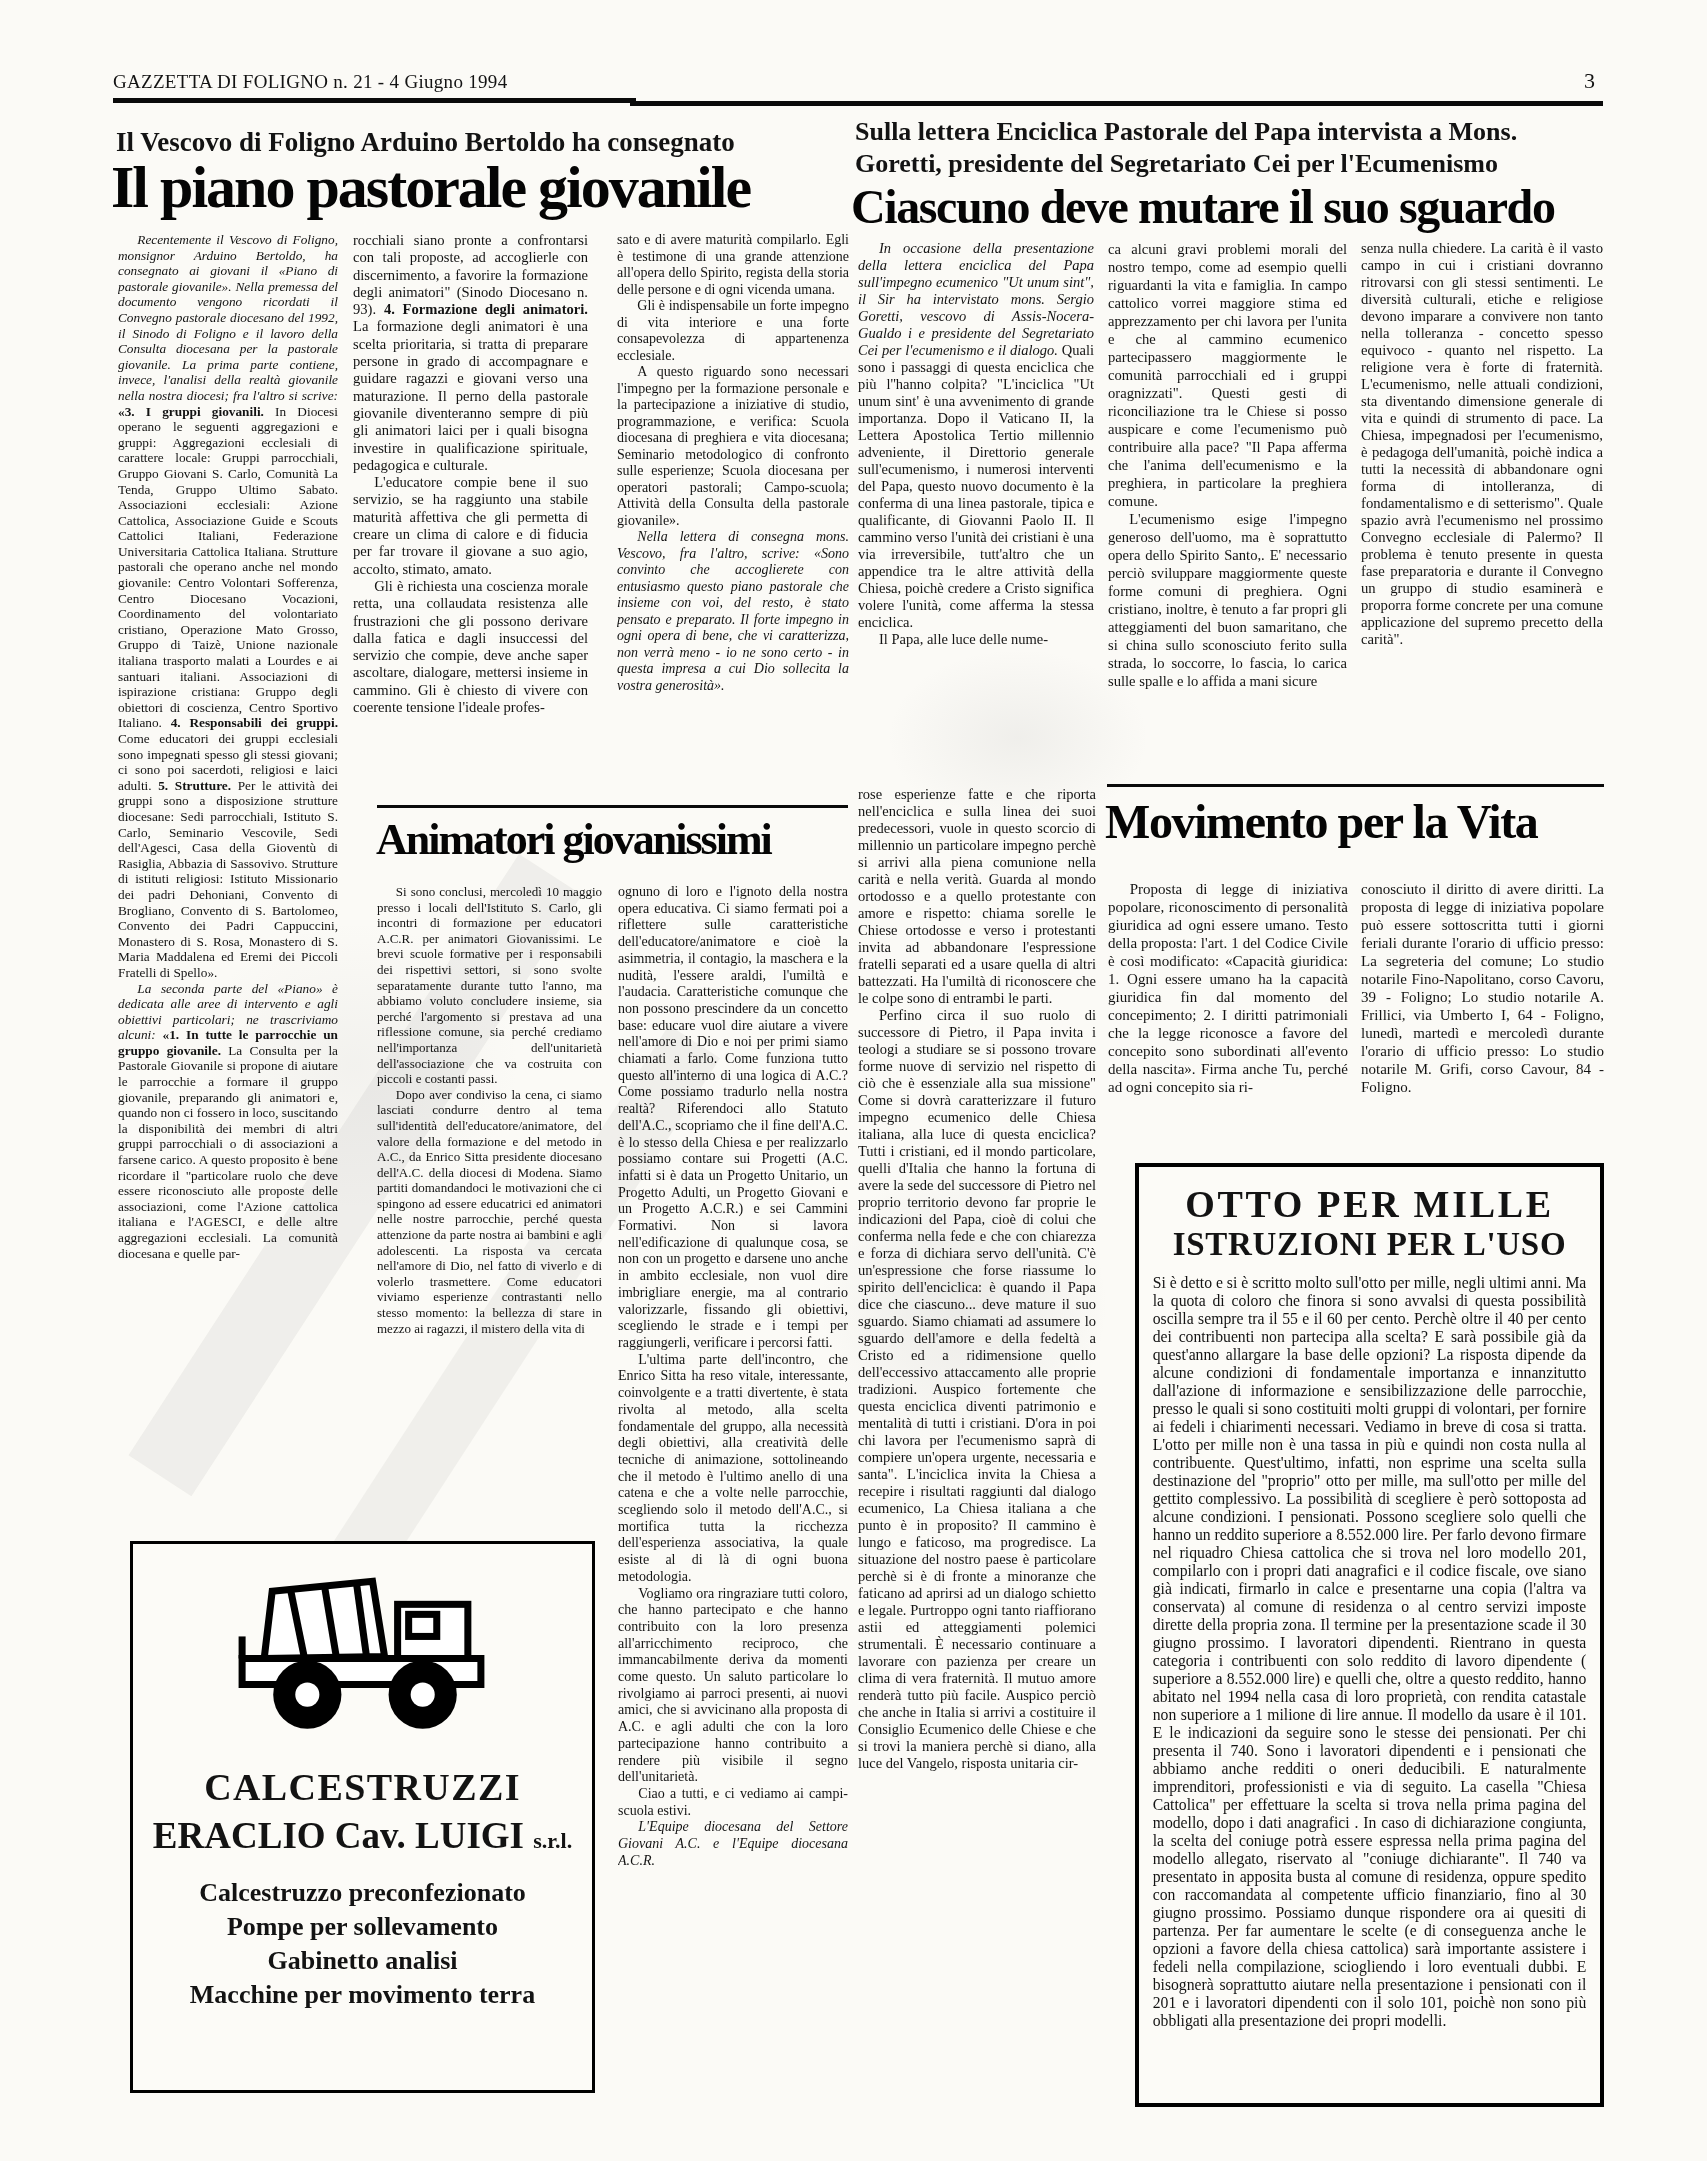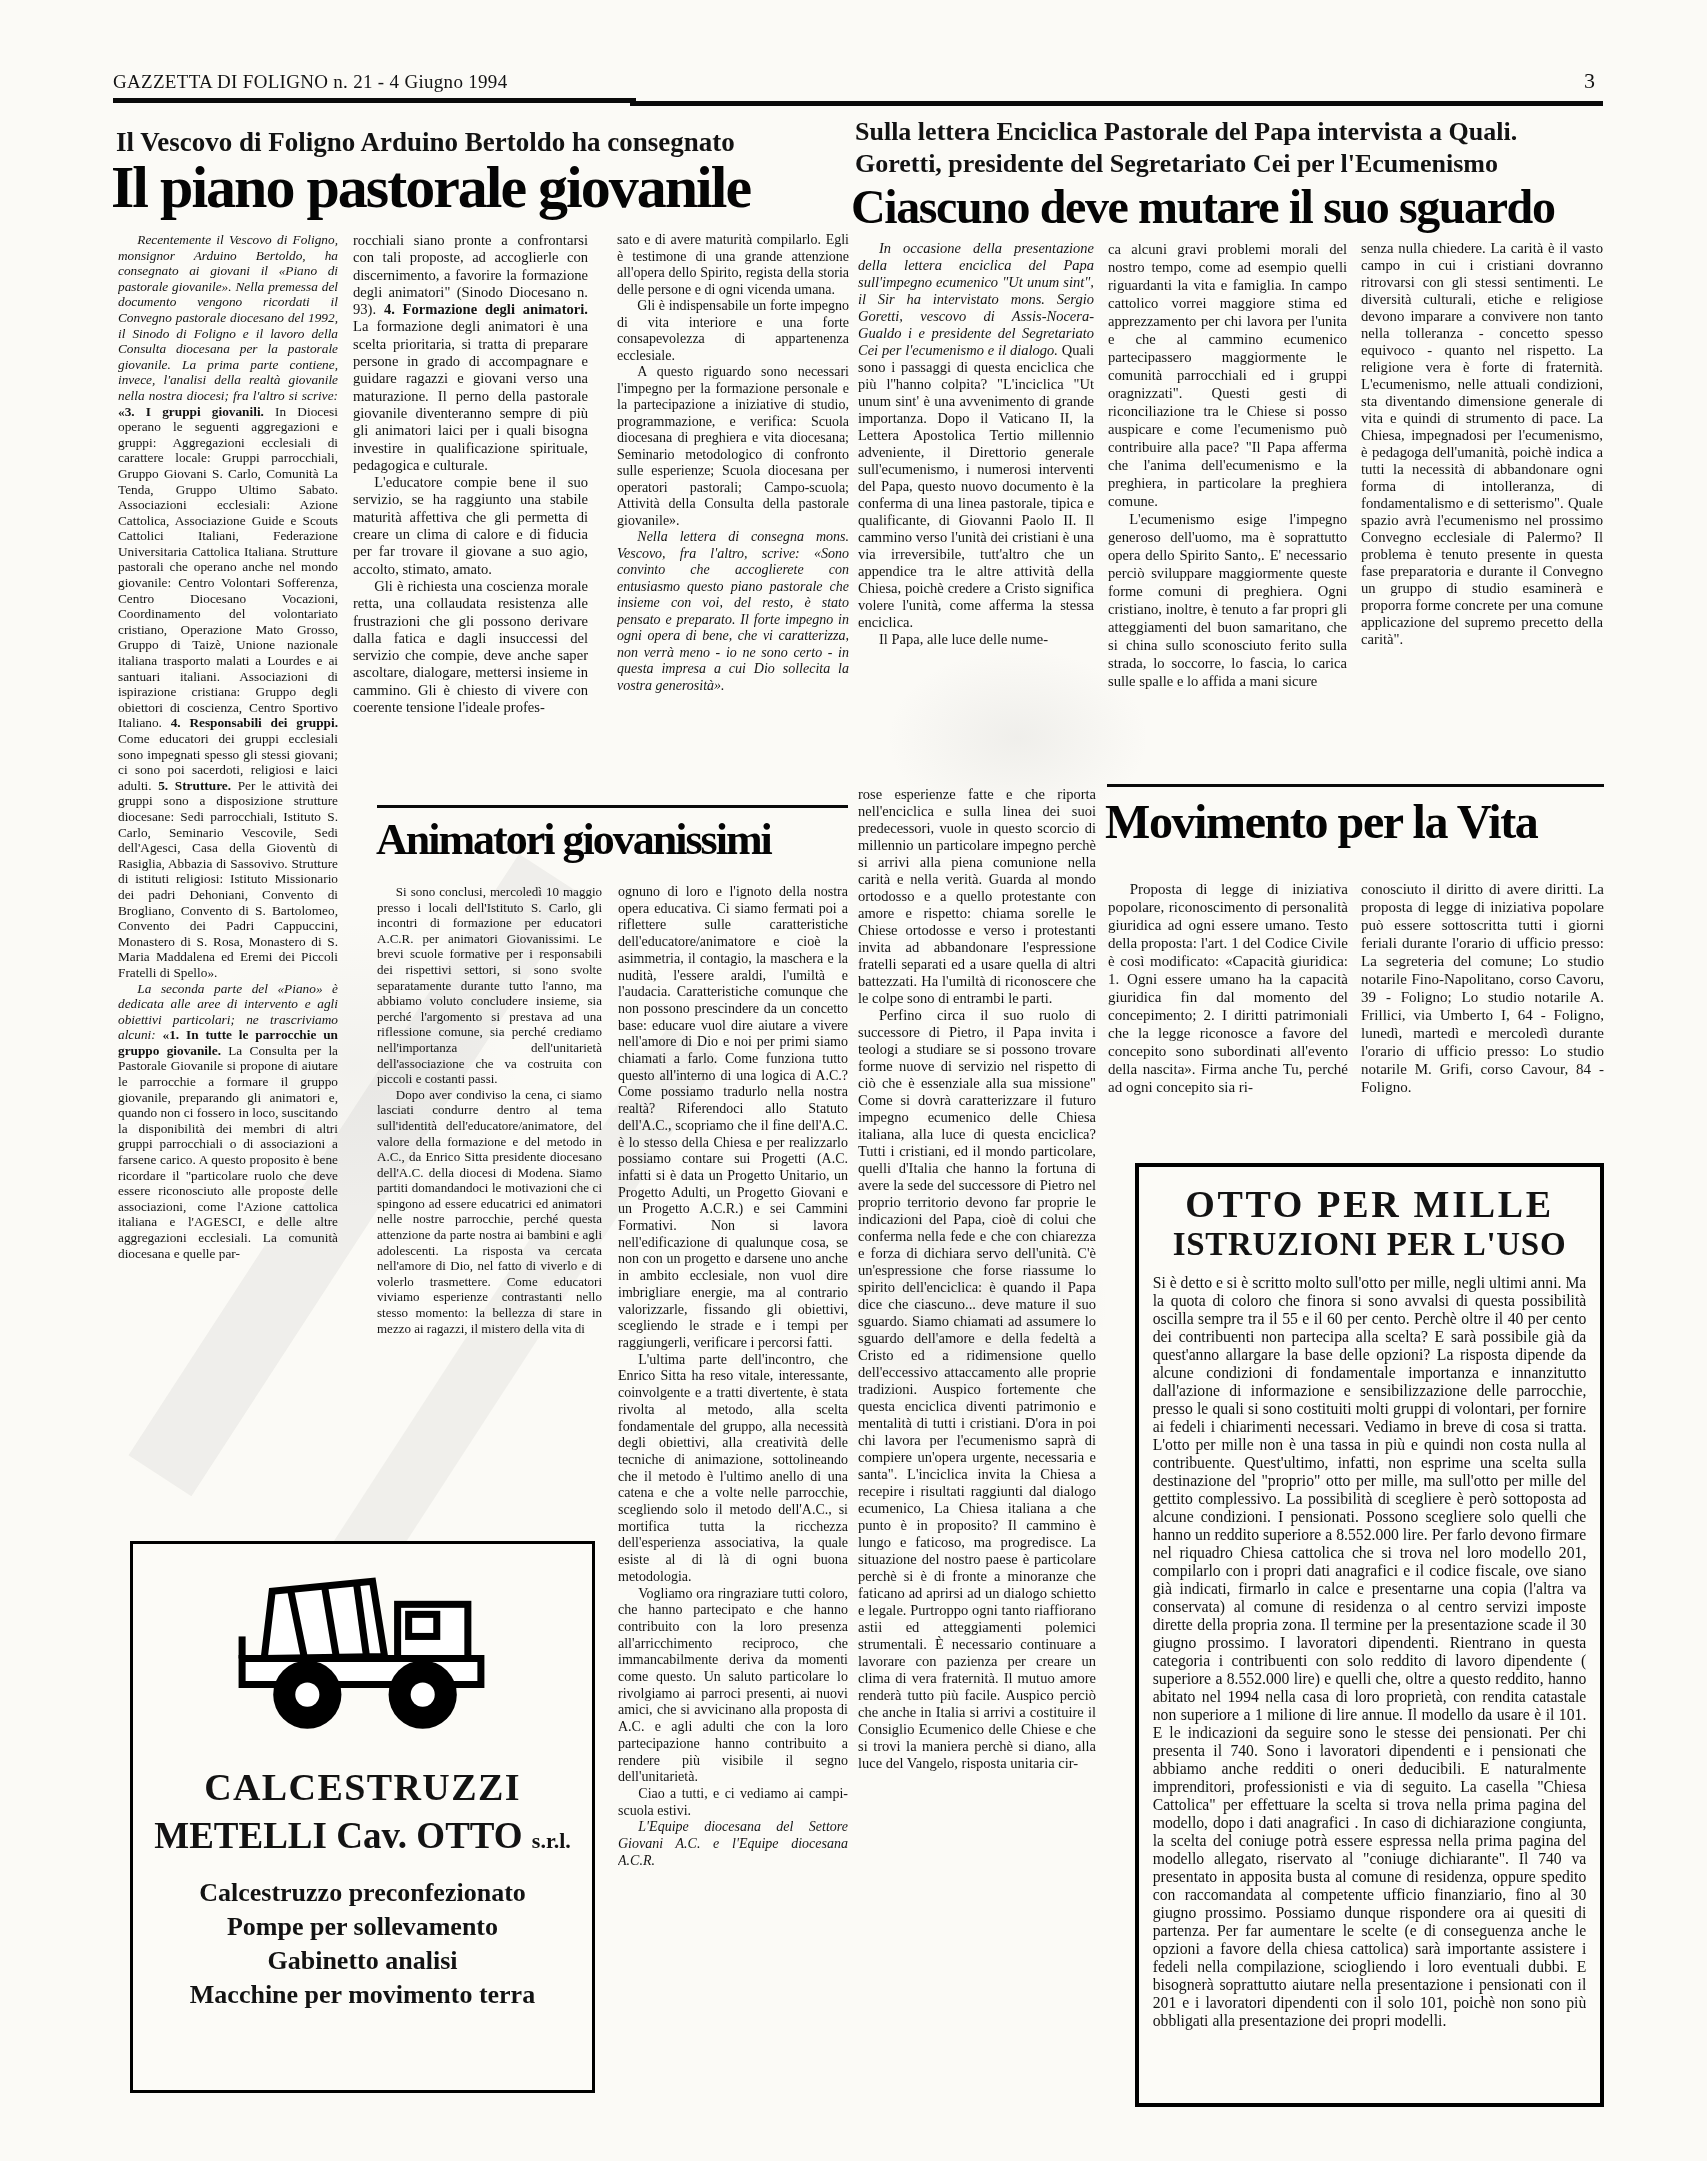--- a/index.html
+++ b/index.html
@@ -70,21 +70,21 @@
       <p>Dopo aver condiviso la cena, ci siamo lasciati condurre dentro al tema sull'identità dell'educatore/animatore, del valore della formazione e del metodo in A.C., da Enrico Sitta presidente diocesano dell'A.C. della diocesi di Modena. Siamo partiti domandandoci le motivazioni che ci spingono ad essere educatrici ed animatori nelle nostre parrocchie, perché questa attenzione da parte nostra ai bambini e agli adolescenti. La risposta va cercata nell'amore di Dio, nel fatto di viverlo e di volerlo trasmettere. Come educatori viviamo esperienze contrastanti nello stesso momento: la bellezza di stare in mezzo ai ragazzi, il mistero della vita di</p>
     </div>
   <div class="col" style="left:618px;top:884px;width:230px;height:1225px;font-size:14px;line-height:16.7px;">
       <p class="noind">ognuno di loro e l'ignoto della nostra opera educativa. Ci siamo fermati poi a riflettere sulle caratteristiche dell'educatore/animatore e cioè la asimmetria, il contagio, la maschera e la nudità, l'essere araldi, l'umiltà e l'audacia. Caratteristiche comunque che non possono prescindere da un concetto base: educare vuol dire aiutare a vivere nell'amore di Dio e noi per primi siamo chiamati a farlo. Come funziona tutto questo all'interno di una logica di A.C.? Come possiamo tradurlo nella nostra realtà? Riferendoci allo Statuto dell'A.C., scopriamo che il fine dell'A.C. è lo stesso della Chiesa e per realizzarlo possiamo contare sui Progetti (A.C. infatti si è data un Progetto Unitario, un Progetto Adulti, un Progetto Giovani e un Progetto A.C.R.) e sei Cammini Formativi. Non si lavora nell'edificazione di qualunque cosa, se non con un progetto e darsene uno anche in ambito ecclesiale, non vuol dire imbrigliare energie, ma al contrario valorizzarle, fissando gli obiettivi, scegliendo le strade e i tempi per raggiungerli, verificare i percorsi fatti.</p>
       <p>L'ultima parte dell'incontro, che Enrico Sitta ha reso vitale, interessante, coinvolgente e a tratti divertente, è stata rivolta al metodo, alla scelta fondamentale del gruppo, alla necessità degli obiettivi, alla creatività delle tecniche di animazione, sottolineando che il metodo è l'ultimo anello di una catena e che a volte nelle parrocchie, scegliendo solo il metodo dell'A.C., si mortifica tutta la ricchezza dell'esperienza associativa, la quale esiste al di là di ogni buona metodologia.</p>
       <p>Vogliamo ora ringraziare tutti coloro, che hanno partecipato e che hanno contribuito con la loro presenza all'arricchimento reciproco, che immancabilmente deriva da momenti come questo. Un saluto particolare lo rivolgiamo ai parroci presenti, ai nuovi amici, che si avvicinano alla proposta di A.C. e agli adulti che con la loro partecipazione hanno contribuito a rendere più visibile il segno dell'unitarietà.</p>
       <p>Ciao a tutti, e ci vediamo ai campi-scuola estivi.</p>
       <p><i>L'Equipe diocesana del Settore Giovani A.C. e l'Equipe diocesana A.C.R.</i></p>
     </div>
 
-  <div class="kicker" style="left:855px;top:116px;font-size:26px;">Sulla lettera Enciclica Pastorale del Papa intervista a Quali.</div>
+  <div class="kicker" style="left:855px;top:116px;font-size:26px;">Sulla lettera Enciclica Pastorale del Papa intervista a Mons.</div>
   <div class="kicker" style="left:855px;top:148px;font-size:26px;">Goretti, presidente del Segretariato Cei per l'Ecumenismo</div>
   <div class="headline" style="left:851px;top:179px;font-size:48px;letter-spacing:-1.4px;">Ciascuno deve mutare il suo sguardo</div>
 
   <div class="col" style="left:858px;top:240px;width:236px;height:540px;font-size:14.5px;line-height:17px;">
       <p><i>In occasione della presentazione della lettera enciclica del Papa sull'impegno ecumenico "Ut unum sint", il Sir ha intervistato mons. Sergio Goretti, vescovo di Assis-Nocera-Gualdo i e presidente del Segretariato Cei per l'ecumenismo e il dialogo.</i> Quali sono i passaggi di questa enciclica che più l''hanno colpita? "L'inciclica "Ut unum sint' è una avvenimento di grande importanza. Dopo il Vaticano II, la Lettera Apostolica Tertio millennio adveniente, il Direttorio generale sull'ecumenismo, i numerosi interventi del Papa, questo nuovo documento è la conferma di una linea pastorale, tipica e qualificante, di Giovanni Paolo II. Il cammino verso l'unità dei cristiani è una via irreversibile, tutt'altro che un appendice tra le altre attività della Chiesa, poichè credere a Cristo significa volere l'unità, come afferma la stessa enciclica.</p>
       <p>Il Papa, alle luce delle nume-</p>
     </div>
   <div class="col" style="left:1108px;top:240px;width:239px;height:540px;font-size:14.6px;line-height:18px;">
       <p class="noind">ca alcuni gravi problemi morali del nostro tempo, come ad esempio quelli riguardanti la vita e famiglia. In campo cattolico vorrei maggiore stima ed apprezzamento per chi lavora per l'unita e che al cammino ecumenico partecipassero maggiormente le comunità parrocchiali ed i gruppi oragnizzati". Questi gesti di riconciliazione tra le Chiese si posso auspicare e come l'ecumenismo può contribuire alla pace? "Il Papa afferma che l'anima dell'ecumenismo e la preghiera, in particolare la preghiera comune.</p>
       <p>L'ecumenismo esige l'impegno generoso dell'uomo, ma è soprattutto opera dello Spirito Santo,. E' necessario perciò sviluppare maggiormente queste forme comuni di preghiera. Ogni cristiano, inoltre, è tenuto a far propri gli atteggiamenti del buon samaritano, che si china sullo sconosciuto ferito sulla strada, lo soccorre, lo fascia, lo carica sulle spalle e lo affida a mani sicure</p>
@@ -126,21 +126,21 @@
         <path d="M30 102 L268 102 L268 128 L30 128 Z" fill="#fff"></path>
         <line x1="30" y1="102" x2="30" y2="80"></line>
       </g>
       <circle cx="95" cy="138" r="34" fill="#000"></circle>
       <circle cx="95" cy="138" r="12" fill="#fff"></circle>
       <circle cx="210" cy="138" r="34" fill="#000"></circle>
       <circle cx="210" cy="138" r="12" fill="#fff"></circle>
     </svg>
     <p class="ad-line1">CALCESTRUZZI</p>
     <p class="ad-line2">
-      <span>METELLI Cav. OTTO</span>
+      <span>ERACLIO Cav. LUIGI</span>
       <span class="ad-suffix">s.r.l.</span>
     </p>
     <div class="ad-services">
         <p>Calcestruzzo preconfezionato</p>
         <p>Pompe per sollevamento</p>
         <p>Gabinetto analisi</p>
         <p>Macchine per movimento terra</p>
       </div>
   </div>
 

